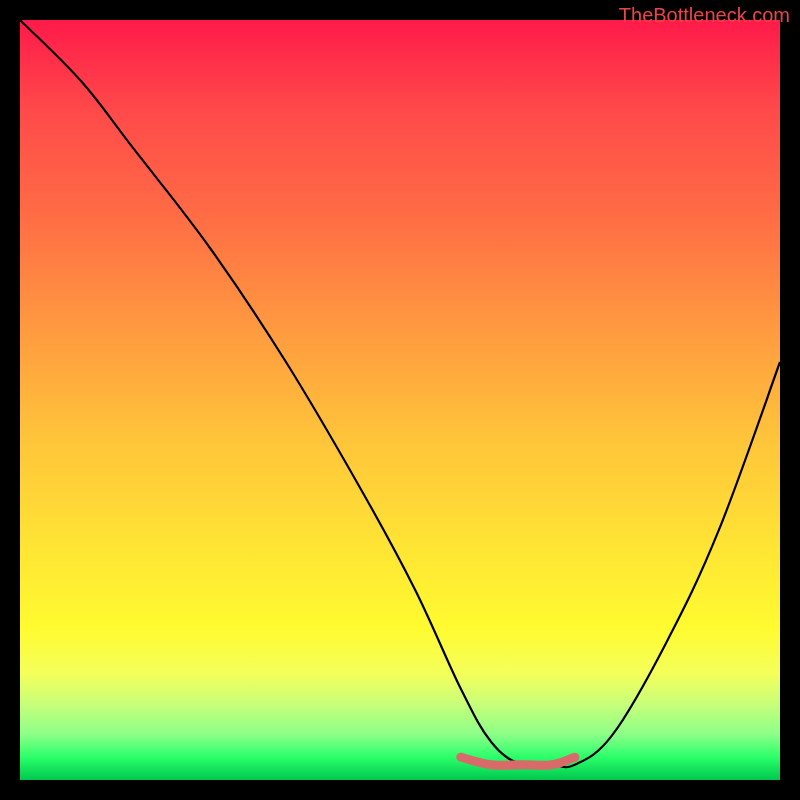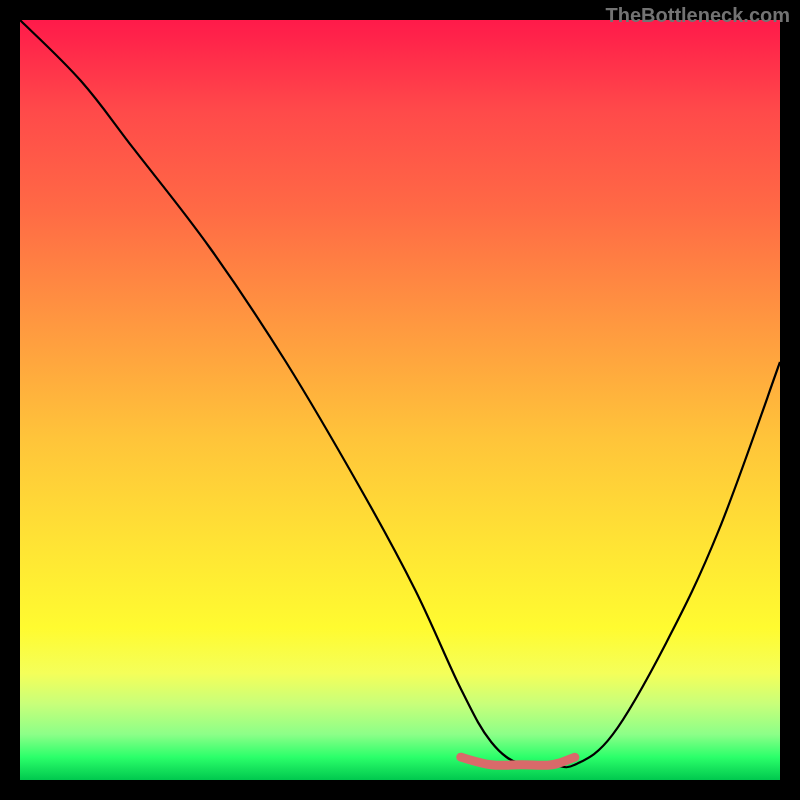--- a/index.html
+++ b/index.html
@@ -10,22 +10,22 @@
     background: #000;
     position: relative;
     overflow: hidden;
   }
   .attribution {
     position: absolute;
     top: 4px;
     right: 10px;
     font-family: Arial, Helvetica, sans-serif;
     font-size: 20px;
-    font-weight: bold;
-    color: #737373;
+    font-weight: normal;
+    color: #ef4444;
     z-index: 10;
   }
   .plot-box {
     position: absolute;
     left: 20px;
     top: 20px;
     width: 760px;
     height: 760px;
     background: linear-gradient(to bottom,
       #ff1a4a 0%,

